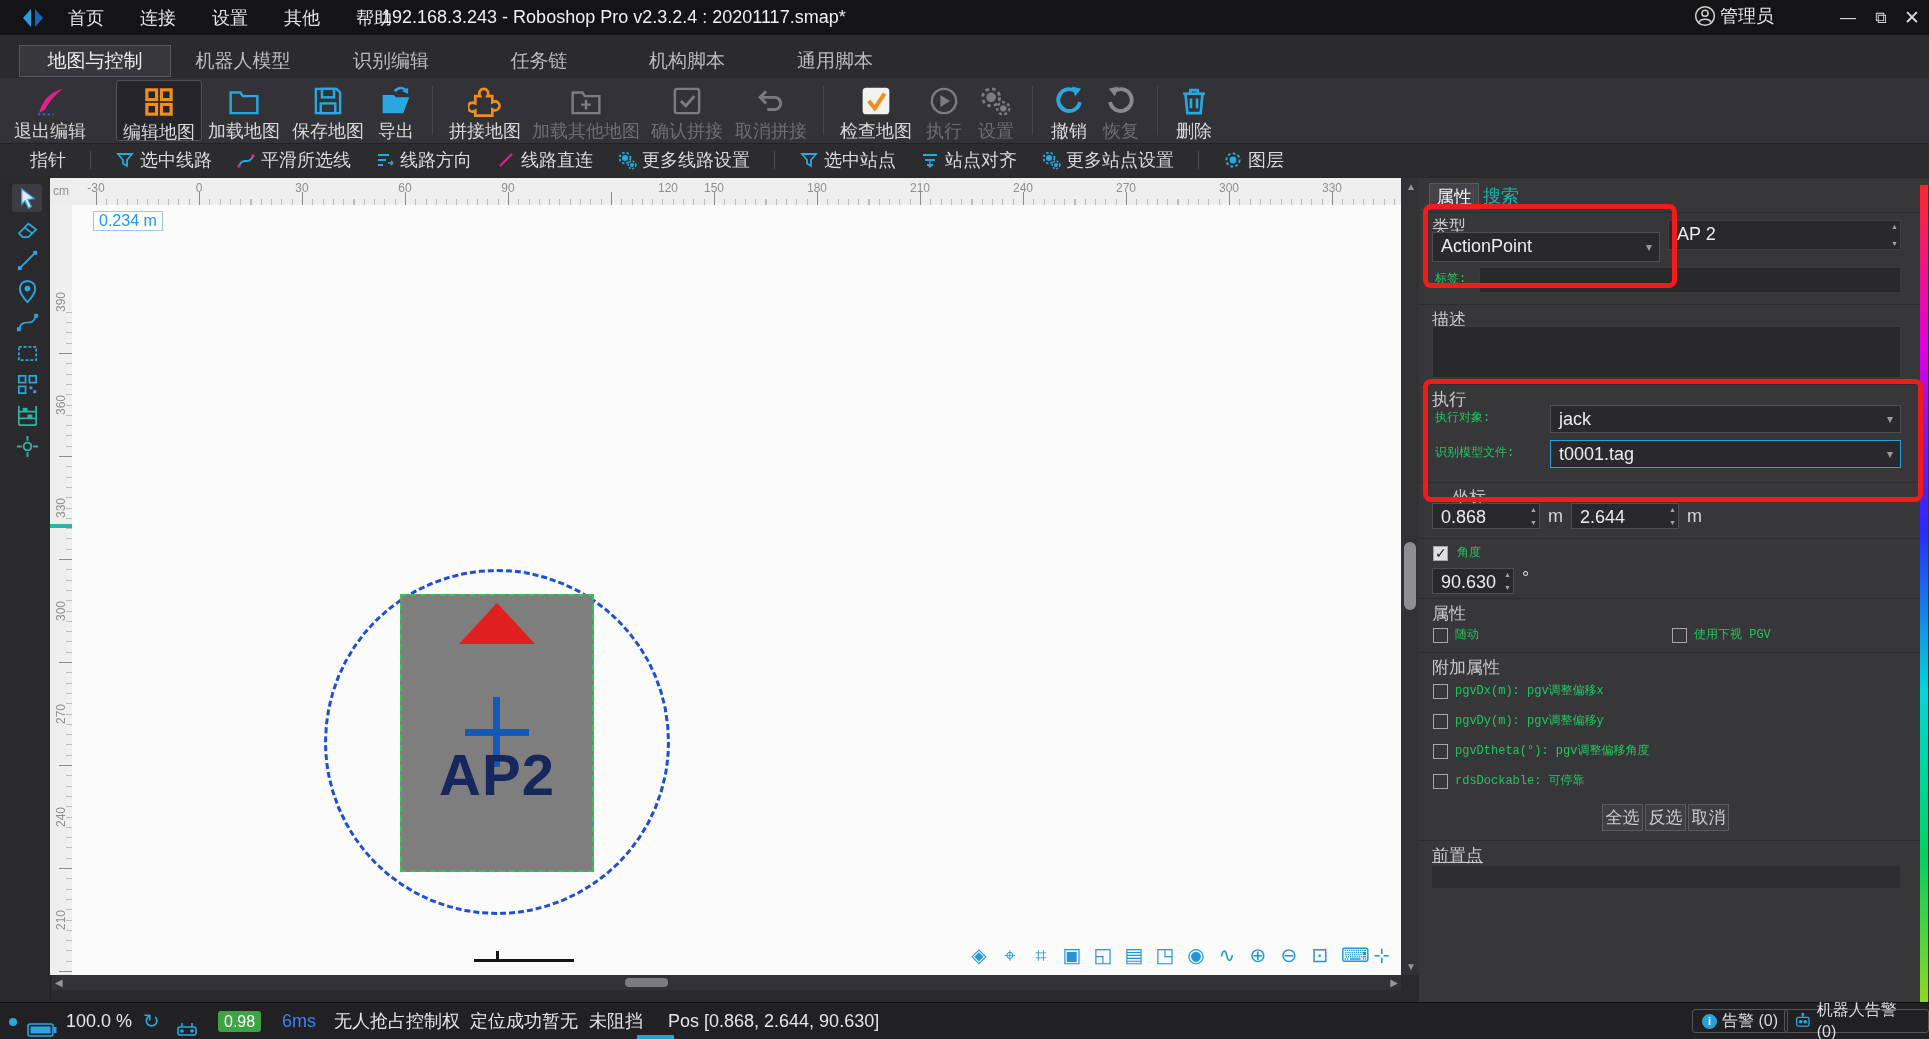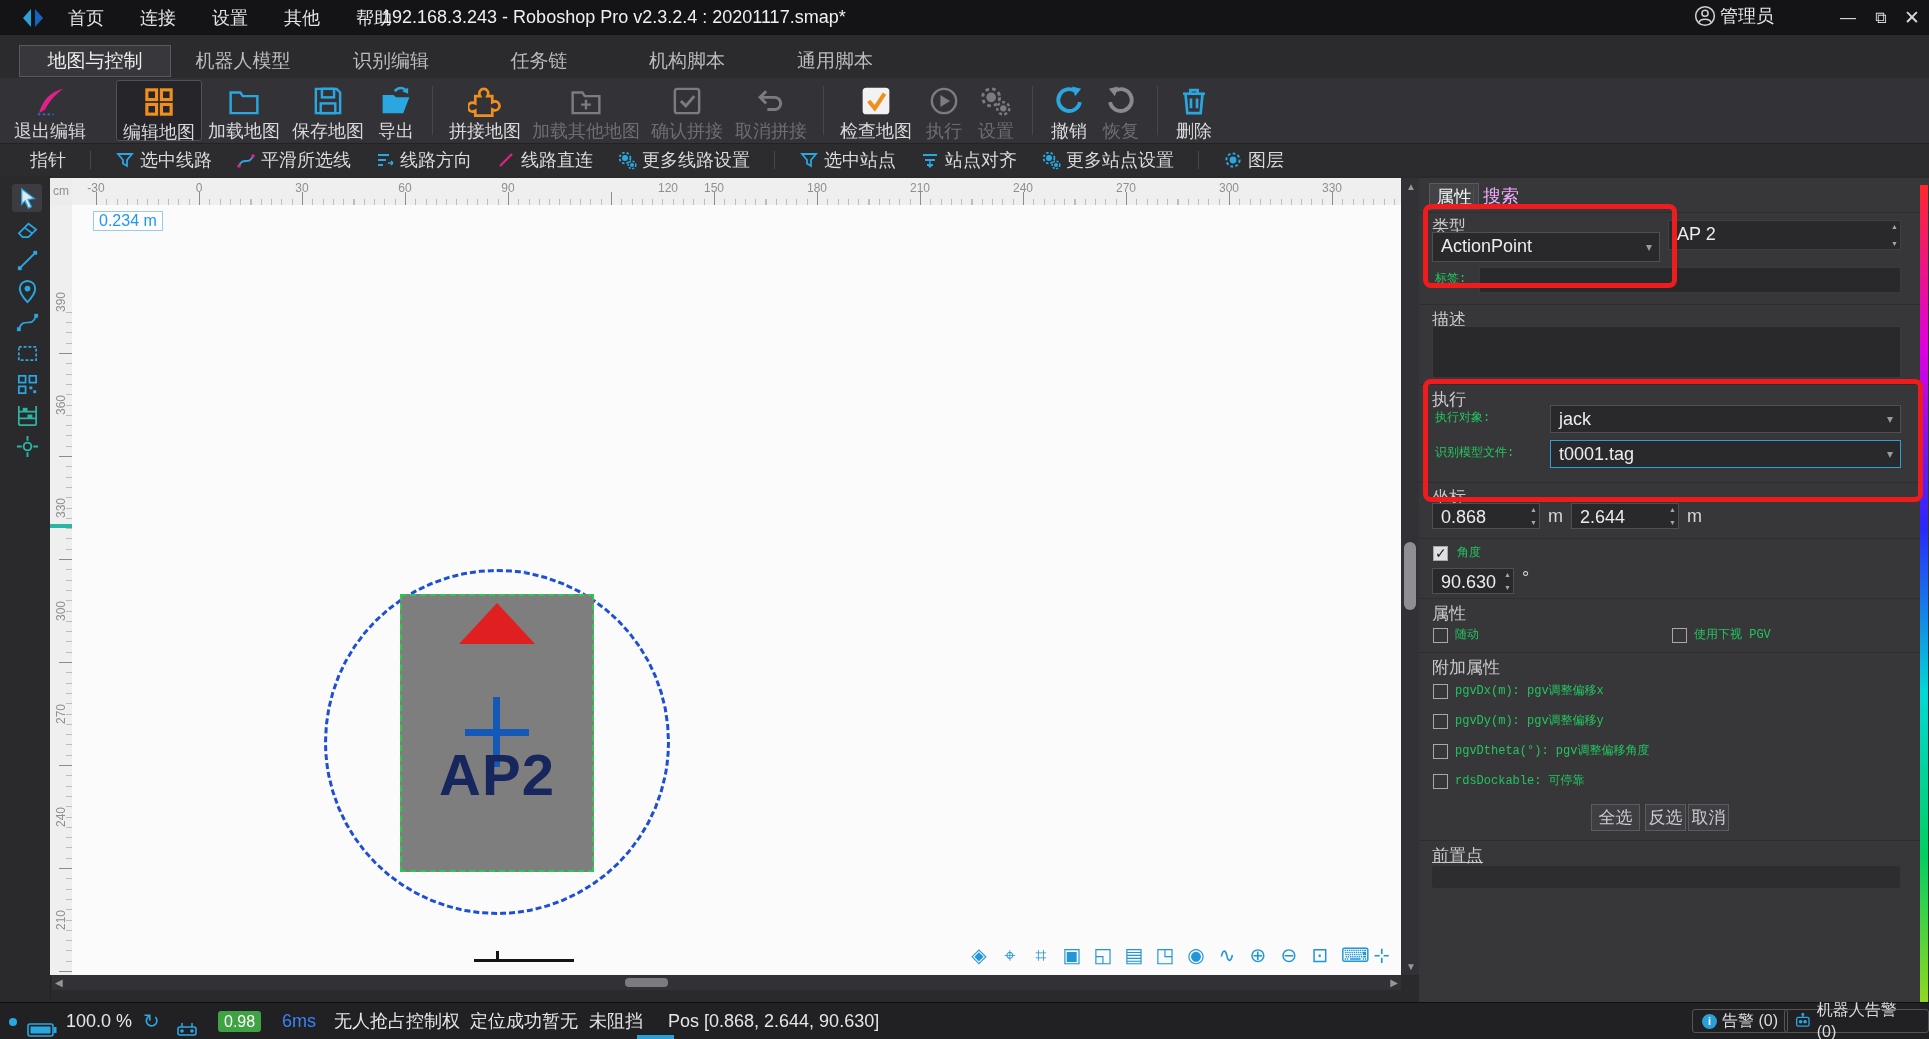--- a/index.html
+++ b/index.html
@@ -73,21 +73,21 @@
 
   
   #v-scroll{left:1401px;top:178px;width:18px;height:797px;background:#323236;}
   #v-scroll-handle{position:absolute;left:3px;top:364px;width:12px;height:68px;background:#8f8f93;border-radius:6px;}
   .scroll-arrow{position:absolute;color:#95959a;font-size:10px;}
   #h-scroll{left:52px;top:975px;width:1349px;height:15px;background:#323236;}
   #h-scroll-handle{position:absolute;left:573px;top:3px;width:43px;height:9px;background:#7b7b80;border-radius:4px;}
 
   
   #panel{left:1419px;top:178px;width:510px;height:824px;background:#37373a;}
-  .ptab{position:absolute;top:5px;height:26px;line-height:26px;font-size:18px;padding:0 6px;color:#f0abfc;}
+  .ptab{position:absolute;top:5px;height:26px;line-height:26px;font-size:18px;padding:0 6px;color:#14b8a6;}
   .ptab.active{color:#f2f2f4;background:#434347;border:1px solid #5a5a5e;border-bottom:none;}
   #ptab-sep{position:absolute;left:54px;top:9px;width:1px;height:18px;background:#505054;}
   .sec-header{position:absolute;left:13px;font-size:17px;color:#c9c9cd;}
   .sec-line{position:absolute;left:0;width:510px;height:1px;background:#2e2e31;}
   .field{position:absolute;background:#29292c;border:1px solid #4e4e53;box-sizing:border-box;color:#ececee;font-size:18px;}
   .field .val{padding:3px 8px;white-space:nowrap;overflow:hidden;display:block;}
   .caret{position:absolute;right:7px;top:50%;transform:translateY(-50%);color:#9a9a9e;font-size:12px;}
   .spin{position:absolute;right:2px;top:2px;bottom:2px;display:flex;flex-direction:column;justify-content:space-between;font-size:7px;color:#a6a6aa;line-height:1;}
   .plabel{position:absolute;font-size:12px;color:#22c55e;white-space:nowrap;font-family:Liberation Mono, monospace;}
   .cb{position:absolute;width:15px;height:15px;border:1px solid #a8a8ac;box-sizing:border-box;background:transparent;}
@@ -527,21 +527,21 @@
       <span class="val">jack</span>
       <span class="caret">▾</span>
     </div>
     <span class="plabel" style="left:16px;top:266px;">识别模型文件:</span>
     <div class="field" style="left:131px;top:262px;width:351px;height:28px;border-color:#2a9fd8;">
       <span class="val">t0001.tag</span>
       <span class="caret">▾</span>
     </div>
 
     <div class="sec-line" style="top:304px;"></div>
-    <span class="sec-header" style="top:308px;">坐标</span>
+    <span class="sec-header" style="top:308px;margin-left:20px;">坐标</span>
     <div class="field" style="left:13px;top:325px;width:108px;height:26px;">
       <span class="val">0.868</span>
       <span class="spin">
           <i>▲</i>
           <i>▼</i>
         </span>
     </div>
     <span class="unit" style="left:129px;top:328px;">m</span>
     <div class="field" style="left:152px;top:325px;width:108px;height:26px;">
       <span class="val">2.644</span>
@@ -576,21 +576,21 @@
     <div id="extra-rows">
         <span class="cb" style="left: 14px; top: 506px;"></span>
         <span class="plabel" style="left: 36px; top: 504px;">pgvDx(m): pgv调整偏移x</span>
         <span class="cb" style="left: 14px; top: 536px;"></span>
         <span class="plabel" style="left: 36px; top: 534px;">pgvDy(m): pgv调整偏移y</span>
         <span class="cb" style="left: 14px; top: 566px;"></span>
         <span class="plabel" style="left: 36px; top: 564px;">pgvDtheta(°): pgv调整偏移角度</span>
         <span class="cb" style="left: 14px; top: 596px;"></span>
         <span class="plabel" style="left: 36px; top: 594px;">rdsDockable: 可停靠</span>
       </div>
-    <span class="pbtn" style="left:172px;width:49px;">全选</span>
+    <span class="pbtn" style="left:183px;width:41px;">全选</span>
     <span class="pbtn" style="left:226px;width:41px;">反选</span>
     <span class="pbtn" style="left:269px;width:41px;">取消</span>
 
     <div class="sec-line" style="top:662px;"></div>
     <span class="sec-header" style="top:666px;text-decoration:underline;">前置点</span>
     <div id="front-bar"></div>
   </div>
 
   <div id="panel-colorbar" class="abs"></div>
 

